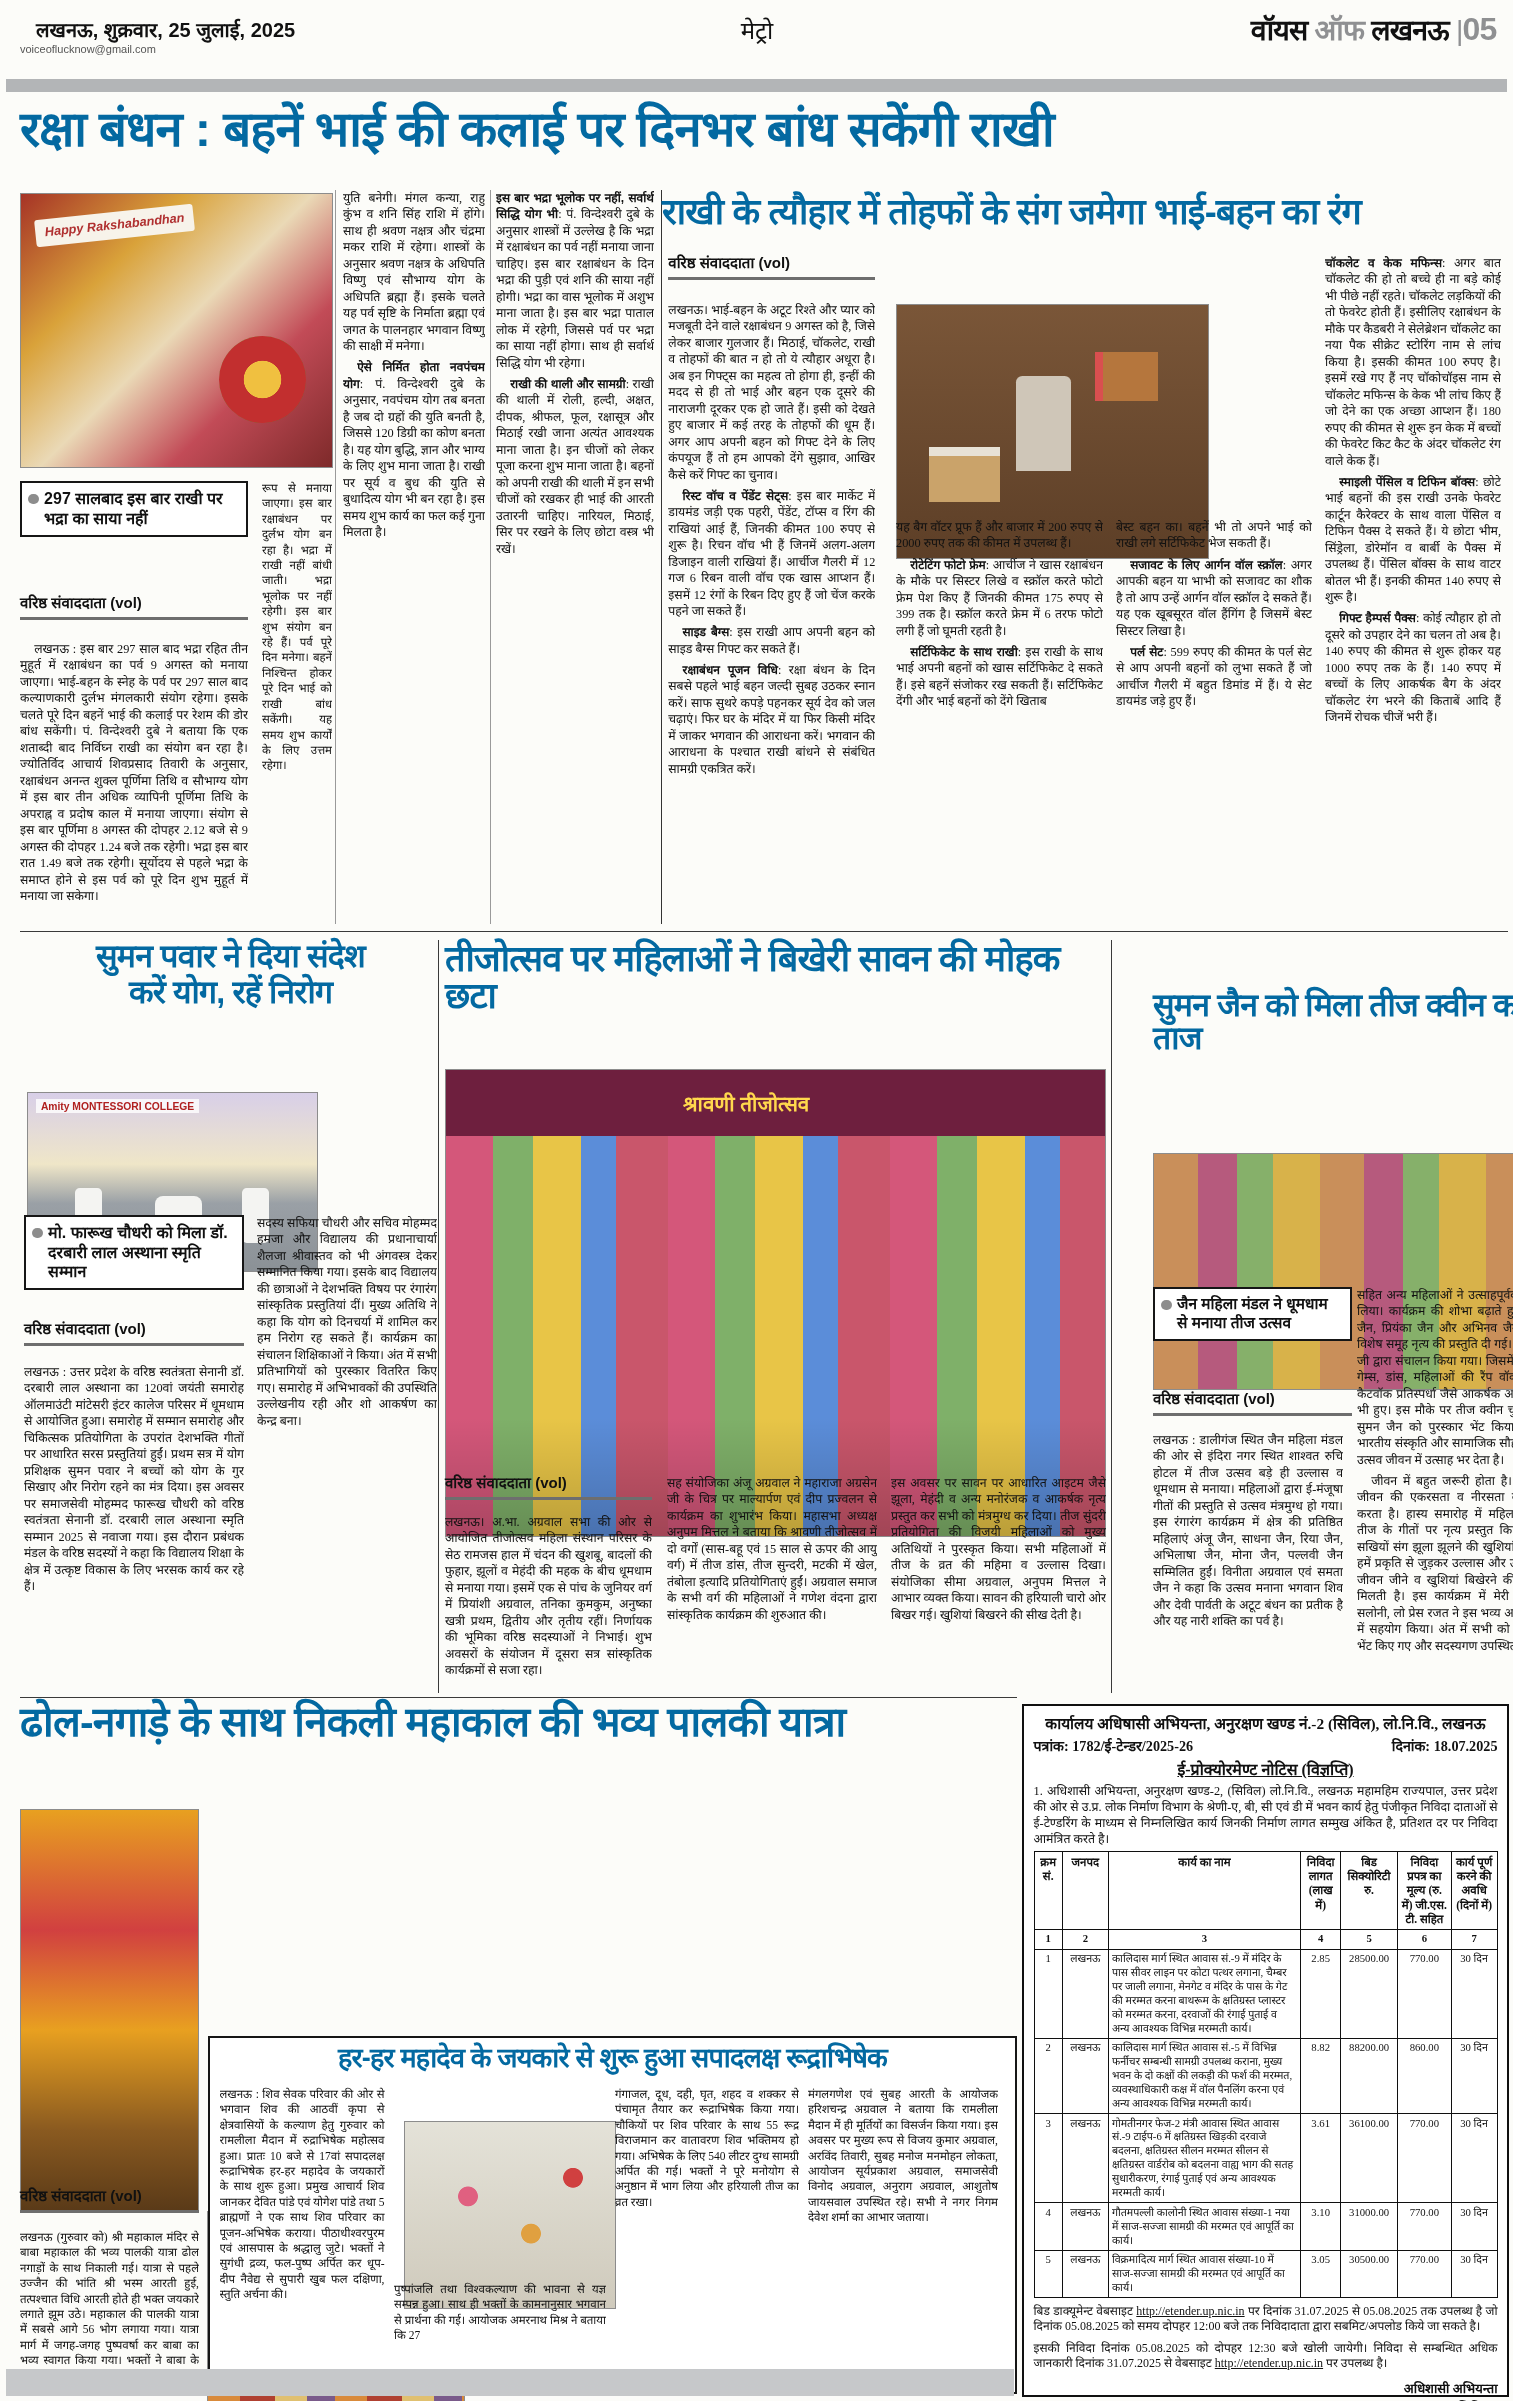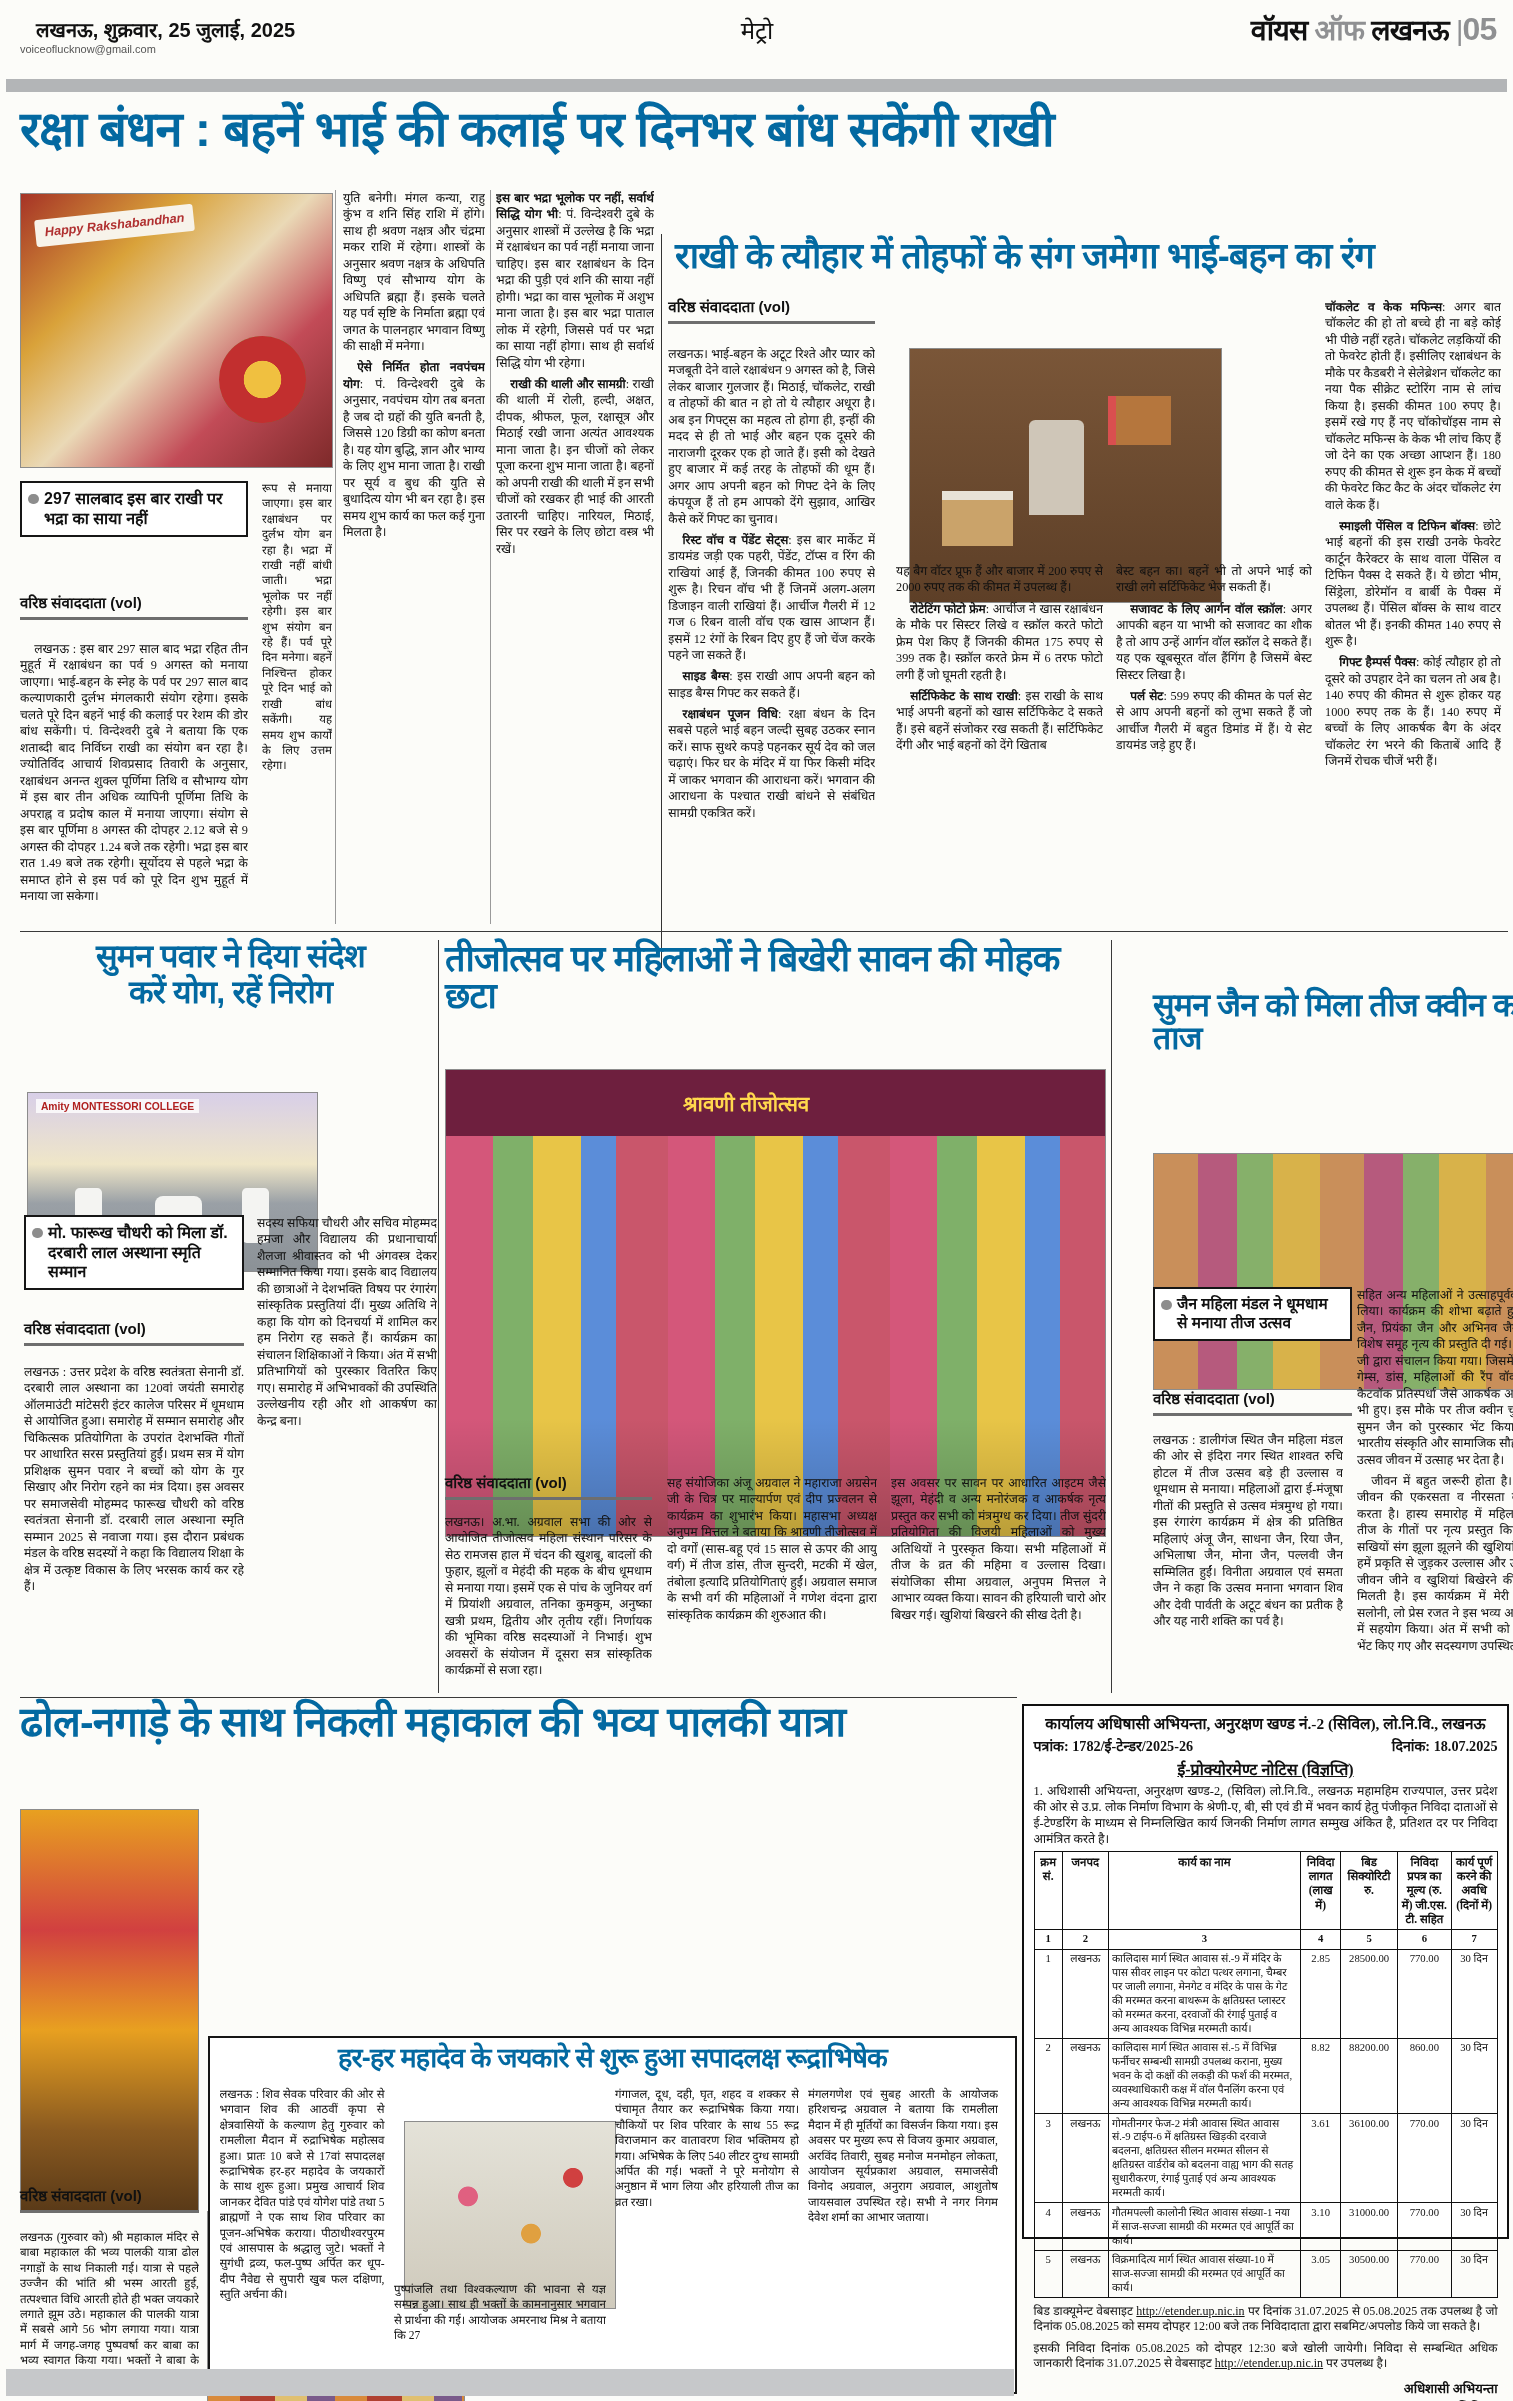--- a/index.html
+++ b/index.html
@@ -81,21 +81,21 @@
       <p><b>ऐसे निर्मित होता नवपंचम योग</b><span>: पं. विन्देश्वरी दुबे के अनुसार, नवपंचम योग तब बनता है जब दो ग्रहों की युति बनती है, जिससे 120 डिग्री का कोण बनता है। यह योग बुद्धि, ज्ञान और भाग्य के लिए शुभ माना जाता है। राखी पर सूर्य व बुध की युति से बुधादित्य योग भी बन रहा है। इस समय शुभ कार्य का फल कई गुना मिलता है।</span></p>
     </div>
     <div class="abs body-txt" style="left:476px;top:0;width:158px;height:734px;">
       <p style="text-indent:0;"><b>इस बार भद्रा भूलोक पर नहीं, सर्वार्थ सिद्धि योग भी</b><span>: पं. विन्देश्वरी दुबे के अनुसार शास्त्रों में उल्लेख है कि भद्रा में रक्षाबंधन का पर्व नहीं मनाया जाना चाहिए। इस बार रक्षाबंधन के दिन भद्रा की पुड़ी एवं शनि की साया नहीं होगी। भद्रा का वास भूलोक में अशुभ माना जाता है। इस बार भद्रा पाताल लोक में रहेगी, जिससे पर्व पर भद्रा का साया नहीं होगा। साथ ही सर्वार्थ सिद्धि योग भी रहेगा।</span></p>
       <p><b>राखी की थाली और सामग्री</b><span>: राखी की थाली में रोली, हल्दी, अक्षत, दीपक, श्रीफल, फूल, रक्षासूत्र और मिठाई रखी जाना अत्यंत आवश्यक माना जाता है। इन चीजों को लेकर पूजा करना शुभ माना जाता है। बहनों को अपनी राखी की थाली में इन सभी चीजों को रखकर ही भाई की आरती उतारनी चाहिए। नारियल, मिठाई, सिर पर रखने के लिए छोटा वस्त्र भी रखें।</span></p>
     </div>
     <div class="vrule abs" style="left:315px;top:0;height:734px;border-left:0.8px solid #9a9a9a;"></div>
     <div class="vrule abs" style="left:470px;top:0;height:734px;border-left:0.8px solid #9a9a9a;"></div>
   </div>
 
-  <div class="abs" style="left:661px;top:190px;width:847px;height:734px;border-left:1.2px solid #333;padding-left:13px;margin-top:44px;">
+  <div class="abs" style="left:661px;top:190px;width:847px;height:734px;border-left:1.2px solid #333;padding-left:0;">
     <div class="hl" style="font-size:36px;margin:3.2px 0 8px 0;">राखी के त्यौहार में तोहफों के संग जमेगा भाई-बहन का रंग</div>
     <div class="abs" style="left:6.3px;top:62px;width:207px;">
       <div class="byline">वरिष्ठ संवाददाता (vol)</div>
       <div class="byline-rule"></div>
     </div>
     <div class="photo abs" style="left:234px;top:65px;width:313px;height:255px;
          background:linear-gradient(180deg,#7a5638 0%,#5d3f27 100%);">
       <div class="abs" style="left:32px;top:142px;width:71px;height:55px;background:#caa36a;border-top:9.5px solid #e8e2d6;"></div>
       <div class="abs" style="left:198px;top:47px;width:63px;height:49px;background:#b5763d;border-left:8px solid #d94f4f;"></div>
       <div class="abs" style="left:119px;top:71px;width:55px;height:95px;background:#cfc6b8;border-radius:6.3px 6.3px 0 0;"></div>
@@ -226,21 +226,21 @@
       </div>
       <div class="abs body-txt" style="left:405px;top:49px;width:184px;height:298px;font-size:11.5px;">
         <p style="text-indent:0;">गंगाजल, दूध, दही, घृत, शहद व शक्कर से पंचामृत तैयार कर रूद्राभिषेक किया गया। चौकियों पर शिव परिवार के साथ 55 रूद्र विराजमान कर वातावरण शिव भक्तिमय हो गया। अभिषेक के लिए 540 लीटर दुग्ध सामग्री अर्पित की गई। भक्तों ने पूरे मनोयोग से अनुष्ठान में भाग लिया और हरियाली तीज का व्रत रखा।</p>
       </div>
       <div class="abs body-txt" style="left:598px;top:49px;width:190px;height:298px;font-size:11.5px;">
         <p style="text-indent:0;">मंगलगणेश एवं सुबह आरती के आयोजक हरिशचन्द्र अग्रवाल ने बताया कि रामलीला मैदान में ही मूर्तियों का विसर्जन किया गया। इस अवसर पर मुख्य रूप से विजय कुमार अग्रवाल, अरविंद तिवारी, सुबह मनोज मनमोहन लोकता, आयोजन सूर्यप्रकाश अग्रवाल, समाजसेवी विनोद अग्रवाल, अनुराग अग्रवाल, आशुतोष जायसवाल उपस्थित रहे। सभी ने नगर निगम देवेश शर्मा का आभार जताया।</p>
       </div>
     </div>
   </div>
 
-  <div class="abs tender" style="left:1022px;top:1704px;width:487px;height:535px;">
+  <div class="abs tender" style="left:1022px;top:1704px;width:487px;height:693px;">
     <div class="office">कार्यालय अधिषासी अभियन्ता, अनुरक्षण खण्ड नं.-2 (सिविल), लो.नि.वि., लखनऊ</div>
     <div class="refrow">
       <span>पत्रांक: 1782/ई-टेन्डर/2025-26</span>
       <span>दिनांक: 18.07.2025</span>
     </div>
     <div class="title">ई-प्रोक्योरमेण्ट नोटिस (विज्ञप्ति)</div>
     <div class="intro">1. अधिशासी अभियन्ता, अनुरक्षण खण्ड-2, (सिविल) लो.नि.वि., लखनऊ महामहिम राज्यपाल, उत्तर प्रदेश की ओर से उ.प्र. लोक निर्माण विभाग के श्रेणी-ए, बी, सी एवं डी में भवन कार्य हेतु पंजीकृत निविदा दाताओं से ई-टेण्डरिंग के माध्यम से निम्नलिखित कार्य जिनकी निर्माण लागत सम्मुख अंकित है, प्रतिशत दर पर निविदा आमंत्रित करते है।</div>
     <table class="tnd">
       <colgroup>
           <col style="width:28.5px">

